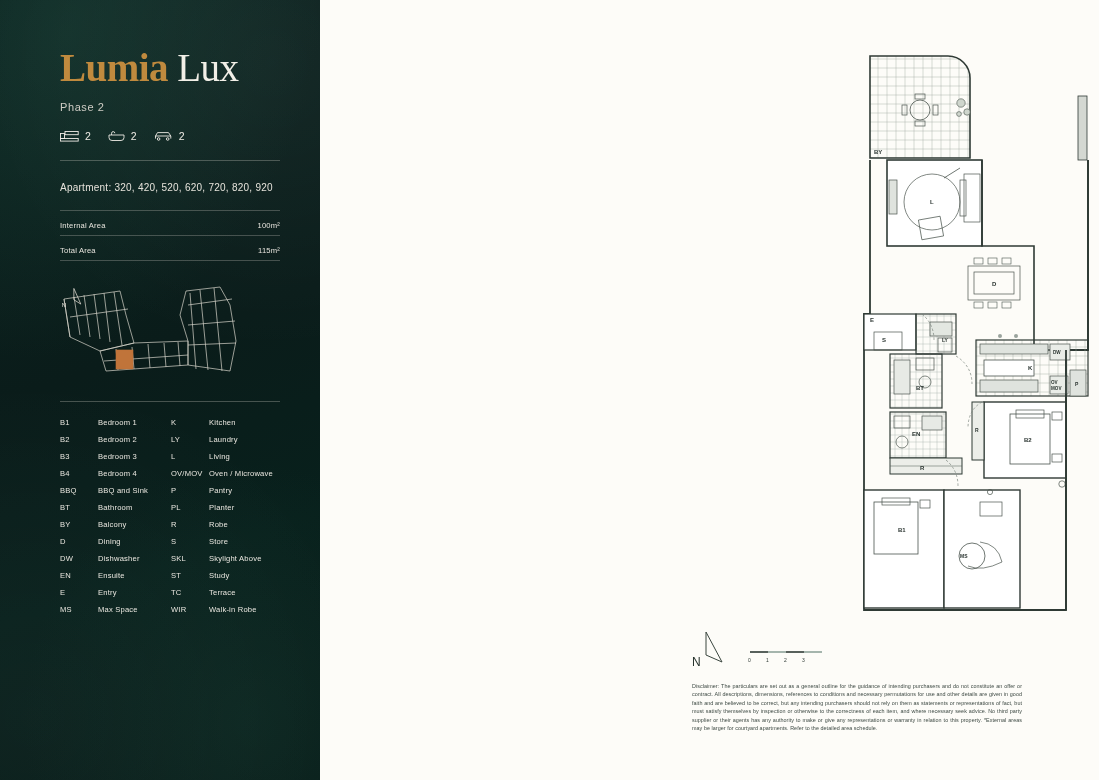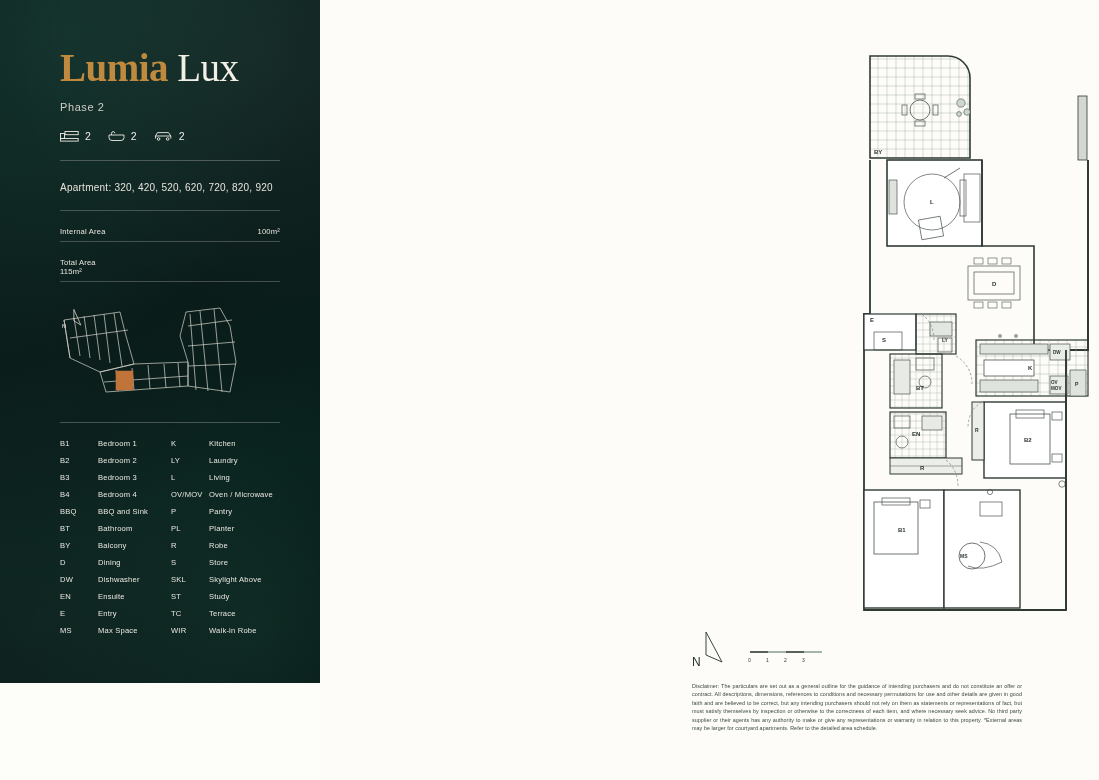--- a/index.html
+++ b/index.html
@@ -8,21 +8,21 @@
     width:1099px; height:780px;
     font-family:"Liberation Sans", sans-serif;
     background:#fdfdfa;
     overflow:hidden;
     position:relative;
   }
   .page { position:absolute; inset:0; display:flex; }
 
   
   .sidebar {
-    width:320px; height:683px;
+    width:320px; height:780px;
     background:
       radial-gradient(circle at 85% 8%, rgba(255,255,255,0.045) 0%, rgba(255,255,255,0) 38%),
       radial-gradient(circle at 10% 92%, rgba(255,255,255,0.03) 0%, rgba(255,255,255,0) 45%),
       linear-gradient(160deg,#0c2320 0%,#0a1c1a 45%,#08201c 70%,#071a17 100%);
     color:#e9e7e0;
     position:relative;
     overflow:hidden;
     flex:0 0 320px;
   }
   .sidebar:before {
@@ -54,22 +54,22 @@
   .specs { display:flex; align-items:center; gap:17px; margin-top:17px; }
   .spec { display:flex; align-items:center; gap:6px; font-size:10.5px; color:#efece5; }
   .spec svg { display:block; }
 
   .hr { height:1px; background:rgba(230,226,215,0.28); }
   .rule-top { margin-top:18px; }
 
   .apt-line { margin-top:21px; font-size:10px; letter-spacing:0.25px; color:#e6e3db; }
 
   .area-table { margin-top:17px; font-size:7.6px; color:#e8e5de; }
-  .area-row { display:flex; justify-content:space-between; padding:16px 0 5px; border-top:1px solid rgba(230,226,215,0.26); letter-spacing:0.2px; }
-  .area-row:last-child { border-bottom:1px solid rgba(230,226,215,0.26);flex-direction:column; }
+  .area-row { display:flex; justify-content:space-between; align-items:center; padding:10px 0 5px; border-top:1px solid rgba(230,226,215,0.26); letter-spacing:0.2px;gap:23px; }
+  .area-row:last-child { border-bottom:1px solid rgba(230,226,215,0.26); }
   .area-row .lbl { }
   .area-row .val { }
 
   
   .keyplan { margin-top:24px; position:relative; height:108px; }
   .keyplan svg { position:absolute; left:0; top:0; }
   .northrose { position:absolute; right:24px; bottom:-4px; width:26px; height:26px; }
   .northrose .nlabel { font-size:7px; fill:#e6e3db; }
 
   .key-head {

